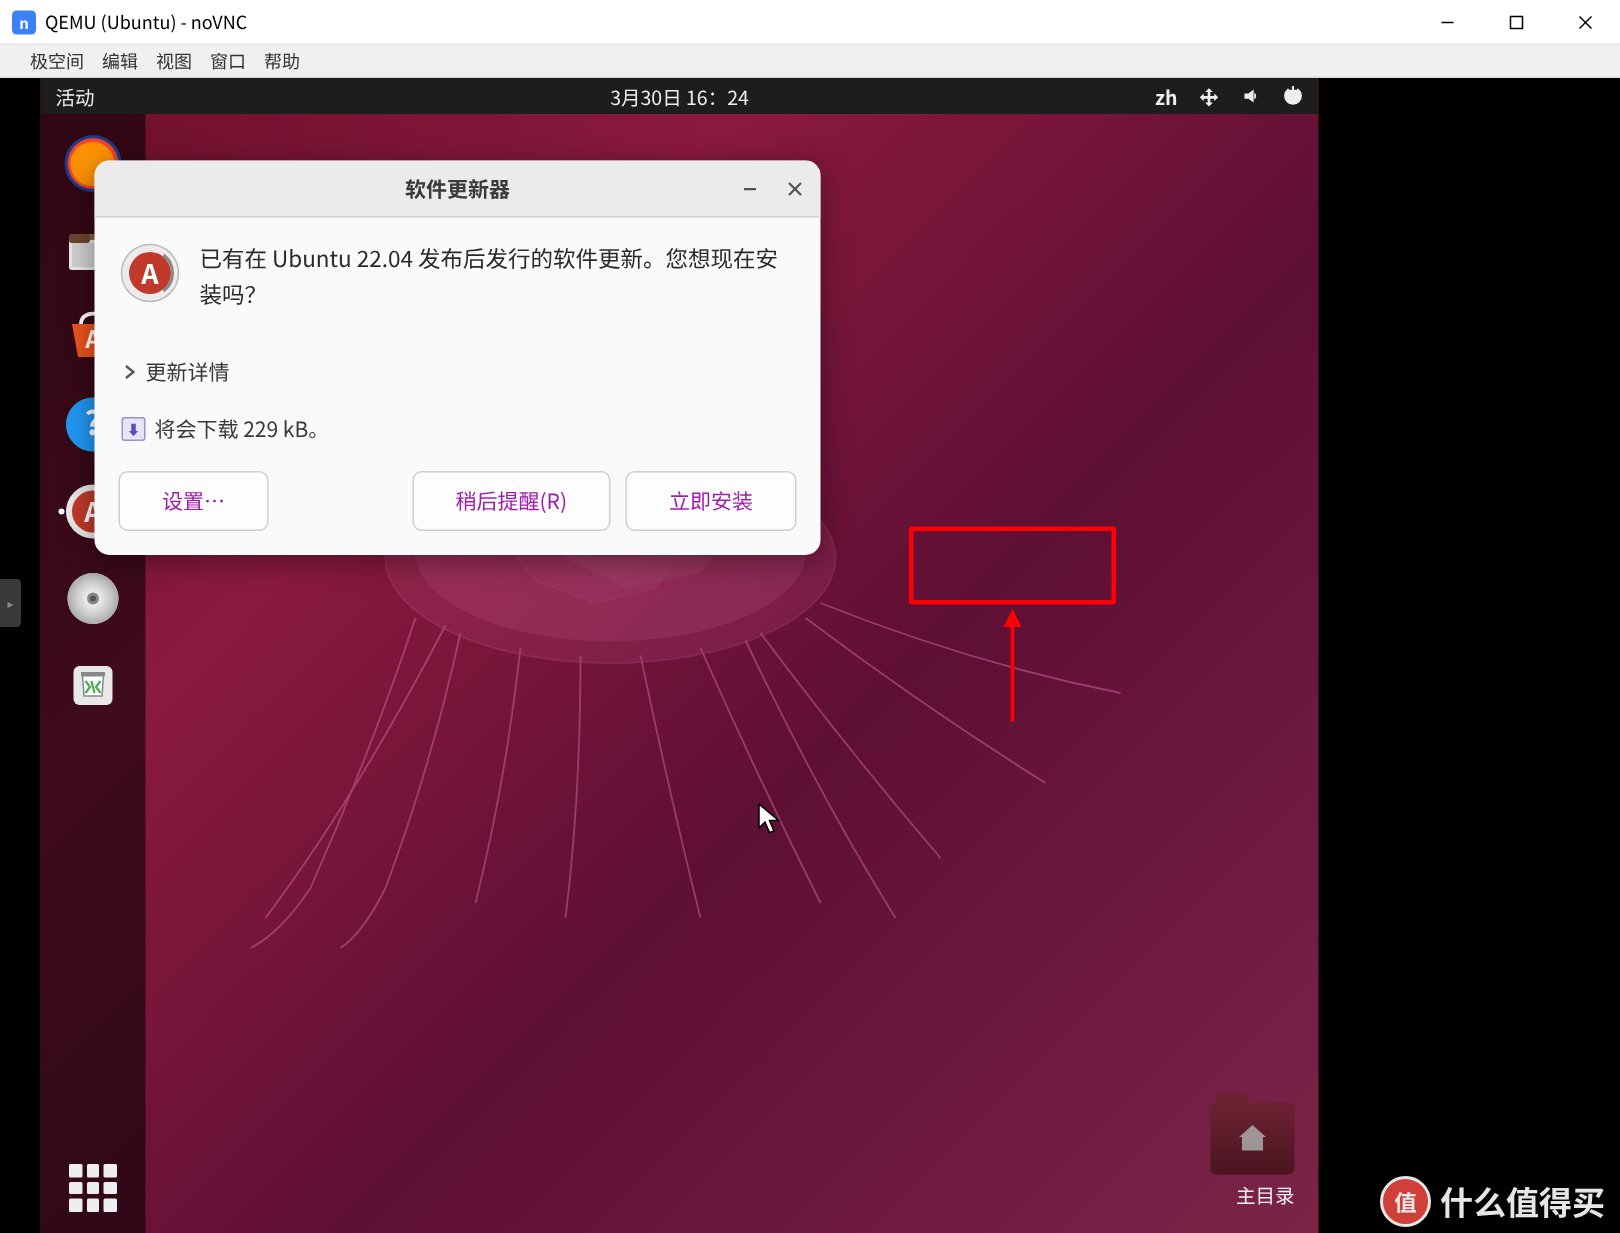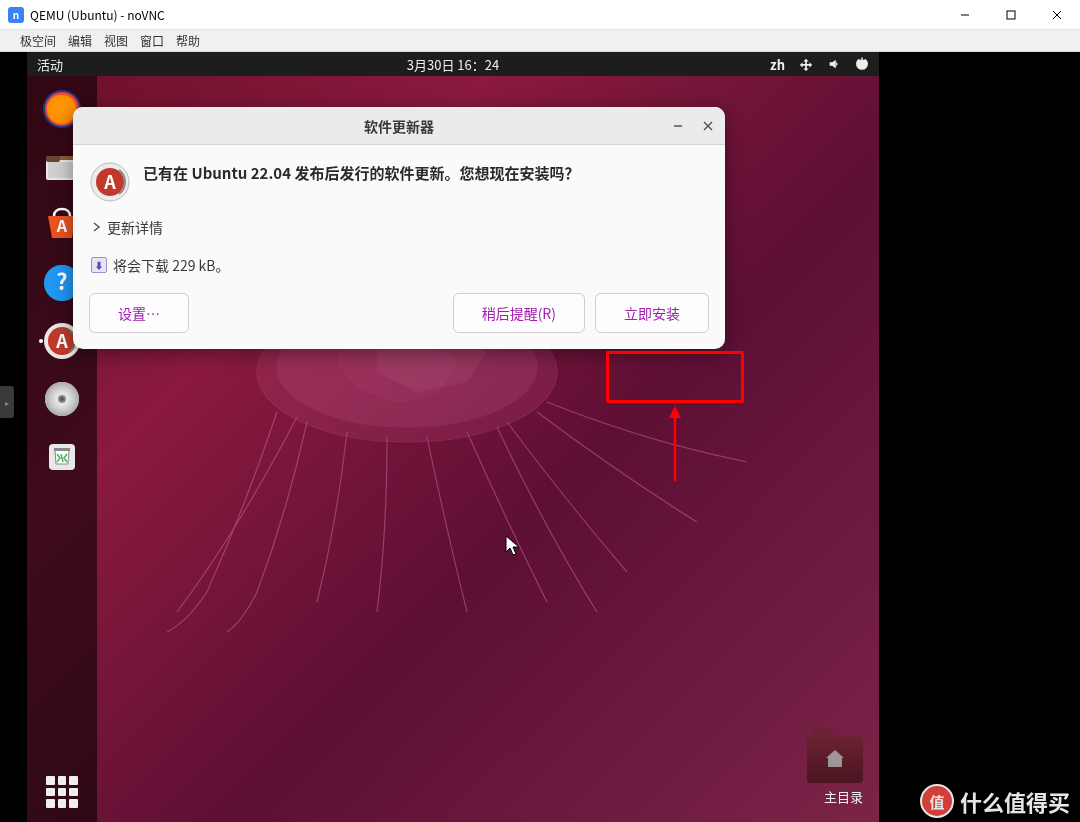--- a/index.html
+++ b/index.html
@@ -32,30 +32,30 @@
 
 
 .dock { position: absolute; left: 0; top: 24px; bottom: 0; width: 70px; background: rgba(0,0,0,0.55); display: flex; flex-direction: column; align-items: center; padding-top: 8px; gap: 8px; }
 .dock .dock-item { width: 50px; height: 50px; border-radius: 10px; display: flex; align-items: center; justify-content: center; cursor: pointer; }
 .dock .dock-item.active::before { content: ""; position: absolute; left: 2px; width: 4px; height: 4px; background: #fff; border-radius: 50%; }
 .dock-spacer { flex: 1; }
 .dock .apps-grid { width: 32px; height: 32px; margin-bottom: 14px; display: grid; grid-template-columns: repeat(3,1fr); grid-template-rows: repeat(3,1fr); gap: 3px; cursor: pointer; }
 .dock .apps-grid span { background: #eee; border-radius: 1px; }
 
 
-.dialog { position: absolute; left: 73px; top: 55px; width: 652px; background: #fafafa; border-radius: 10px; box-shadow: 0 4px 20px rgba(0,0,0,0.4); overflow: hidden; }
+.dialog { position: absolute; left: 63px; top: 55px; width: 484px; background: #fafafa; border-radius: 10px; box-shadow: 0 4px 20px rgba(0,0,0,0.4); overflow: hidden; }
 .dialog-titlebar { height: 38px; background: #ebebeb; display: flex; align-items: center; justify-content: center; position: relative; border-bottom: 1px solid #d4d4d4; }
 .dialog-titlebar .t { font-size: 14px; font-weight: bold; color: #3a3a3a; }
 .dialog-titlebar .tc { position: absolute; right: 6px; display: flex; gap: 8px; }
 .dialog-titlebar .tcbtn { width: 22px; height: 22px; border-radius: 50%; display: flex; align-items: center; justify-content: center; font-size: 13px; color: #555; cursor: pointer; }
 .dialog-body { padding: 16px 16px 16px 16px; }
 .msg-row { display: flex; gap: 12px; align-items: flex-start; }
 .updater-icon { width: 42px; height: 42px; flex-shrink: 0; }
-.msg-text { font-size: 15px; font-weight: bold; color: #2a2a2a; line-height: 1.6; }
-.details-row { margin-top: 14px; margin-left: 2px; display: flex; align-items: center; gap: 4px; cursor: pointer; color: #3a3a3a; font-size: 14px; }
+.msg-text { font-size: 15px; font-weight: normal; color: #2a2a2a; line-height: 1.6; }
+.details-row { margin-top: 29px; margin-left: 2px; display: flex; align-items: center; gap: 4px; cursor: pointer; color: #3a3a3a; font-size: 14px; }
 .download-row { margin-top: 18px; margin-left: 2px; display: flex; align-items: center; gap: 6px; font-size: 14px; color: #3a3a3a; }
 .download-row .dicon { width: 16px; height: 16px; background: #e7e4f4; border: 1px solid #9b90d0; border-radius: 2px; display: flex; align-items: center; justify-content: center; font-size: 9px; color: #5b4bbb; }
 .btn-row { margin-top: 18px; display: flex; gap: 10px; }
 .btn-row .spacer { flex: 1; }
 .btn { padding: 9px 28px; background: #fdfdfd; border: 1px solid #cfcfcf; border-radius: 6px; font-size: 14px; color: #a21caf; cursor: pointer; }
 
 
 .highlight-rect { position: absolute; left: 606px; top: 299px; width: 138px; height: 52px; border: 3px solid #f00; pointer-events: none; border-radius: 2px; }
 .arrow { position: absolute; left: 650px; top: 354px; pointer-events: none; }
 

